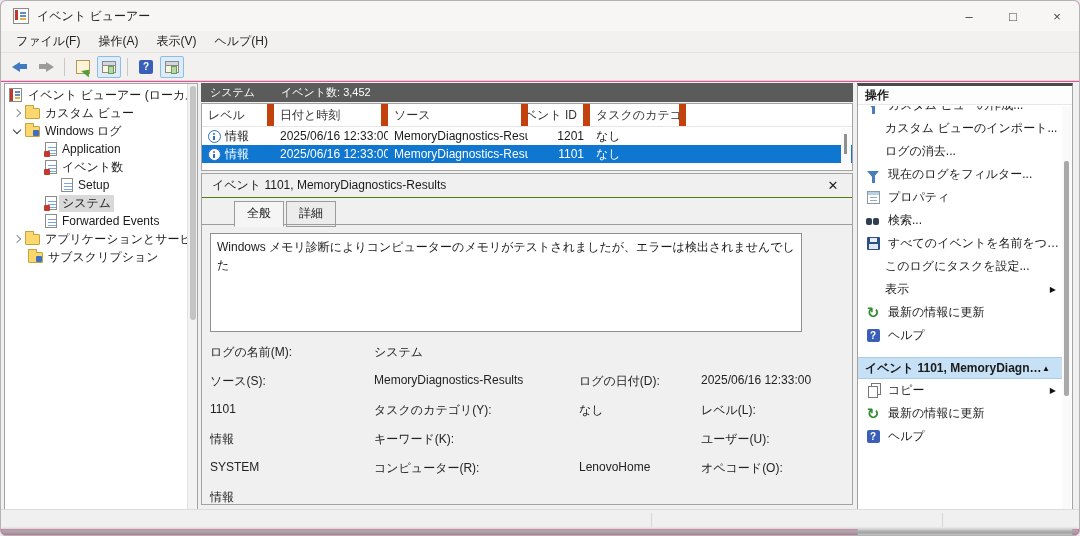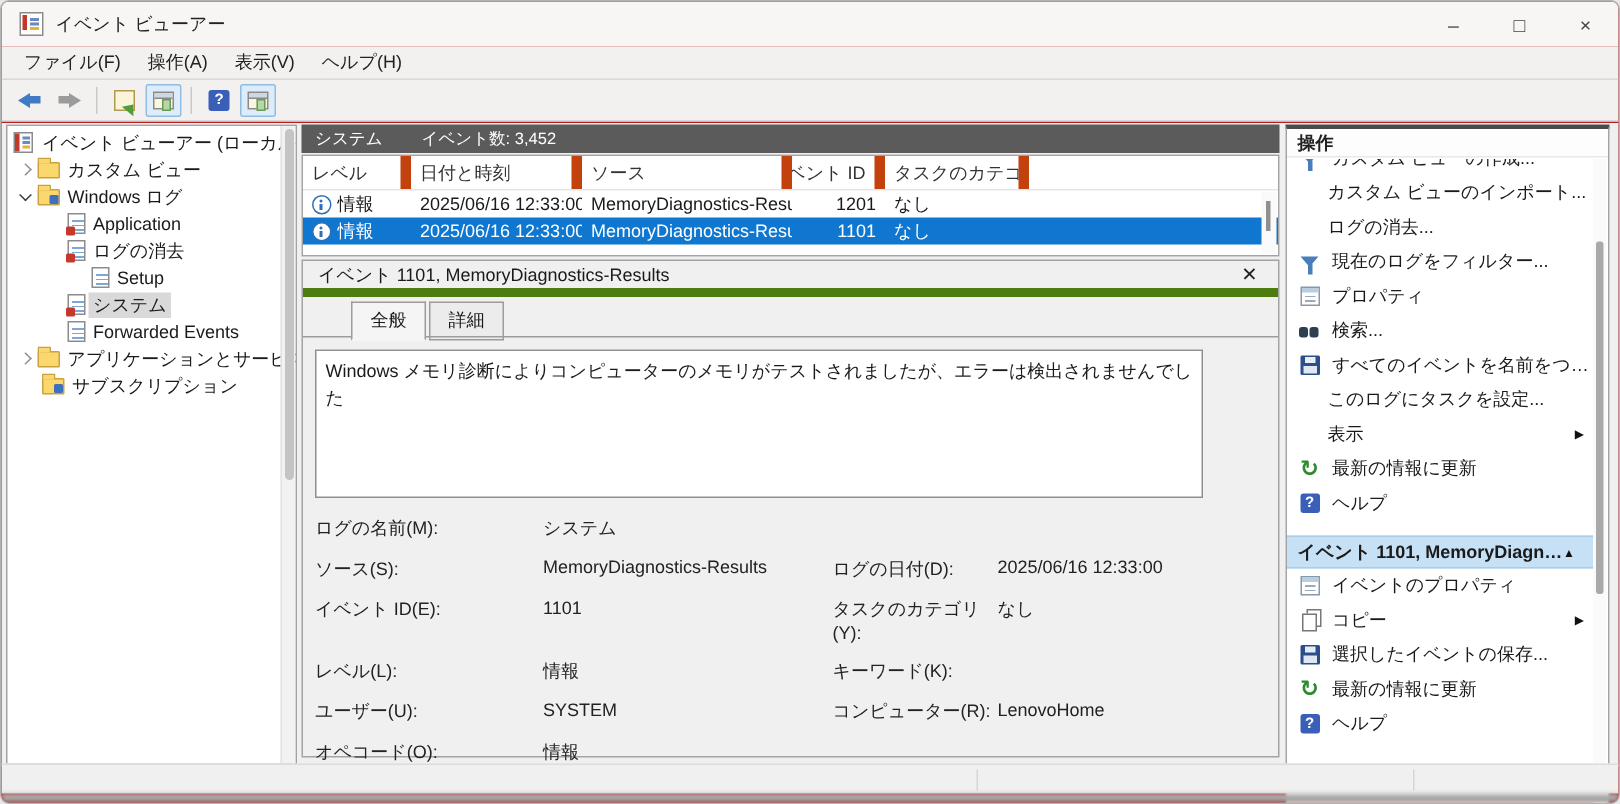--- a/index.html
+++ b/index.html
@@ -1,18 +1,18 @@
 <!DOCTYPE html>
 <html><head>
 <meta charset="utf-8">
 <style>
   * { margin:0; padding:0; box-sizing:border-box; }
   html,body { width:1080px; height:536px; overflow:hidden; }
   body { font-family:"Liberation Sans","DejaVu Sans",sans-serif; font-size:12px; color:#1a1a1a; background:#e8e8e8; }
-  .window { position:relative; width:1080px; height:536px; background:#b91c1c; border:1px solid #b3b3b3; border-radius:6px; overflow:hidden; }
+  .window { position:relative; width:1080px; height:536px; background:#ec4899; border:1px solid #b3b3b3; border-radius:6px; overflow:hidden; }
 
   
   .titlebar { position:absolute; left:0; top:0; right:0; height:30px; background:#f7f6f5; display:flex; align-items:center; }
   .app-icon { width:16px; height:16px; margin:0 8px 0 12px; position:relative; background:#fdfdfd; border:1px solid #8b8b8b; }
   .app-icon::before { content:""; position:absolute; left:1px; top:1px; width:3px; height:10px; background:#c0392b; }
   .app-icon::after { content:""; position:absolute; left:6px; top:3px; width:6px; height:1.5px; background:#6a89c0; box-shadow:0 3px 0 #6a89c0, 0 6px 0 #e3b33c; }
   .title-text { font-size:12px; color:#222; }
   .win-controls { margin-left:auto; display:flex; height:100%; }
   .win-btn { width:44px; height:100%; display:flex; align-items:center; justify-content:center; font-size:13px; color:#444; }
 
@@ -79,28 +79,28 @@
   .row .col { border-right:none; }
   .row-sel { background:#0f77d0; color:#fff; }
   .i-info { width:13px; height:13px; border-radius:50%; border:1.5px solid #2f6fba; background:#fff; position:relative; flex:none; margin-right:4px; }
   .i-info::before { content:""; position:absolute; left:4.2px; top:2px; width:2px; height:2px; background:#2f6fba; border-radius:50%; }
   .i-info::after { content:""; position:absolute; left:4.2px; top:5px; width:2px; height:4px; background:#2f6fba; }
   .list-vscroll { position:absolute; right:1px; top:24px; width:10px; bottom:1px; background:#fafafa; }
   .list-thumb { position:absolute; left:3px; top:6px; width:3px; height:20px; background:#8f8f8f; }
 
   
   .detail { position:absolute; left:0; top:91px; right:0; height:332px; background:#f0f0f0; border:1px solid #a3a3a3; }
-  .detail-hdr { position:absolute; left:0; top:0; right:0; height:24px; display:flex; align-items:center; padding:0 10px; border-bottom:6px solid #4d7c0f; }
+  .detail-hdr { position:absolute; left:0; top:0; right:0; height:24px; display:flex; align-items:center; padding:0 10px; border-bottom:1px solid #4d7c0f; }
   .detail-close { margin-left:auto; font-size:13px; color:#222; width:18px; text-align:center; }
   .tabs { position:absolute; left:8px; top:27px; display:flex;padding-left:24px; }
   .tab { padding:3px 12px 4px; border:1px solid #9c9c9c; background:#ececec; margin-right:2px; position:relative; }
   .tab-active { background:#f5f5f5; border-bottom:1px solid #f5f5f5; z-index:2; }
   .tabline { position:absolute; left:0px; top:50px; right:0px; height:1px; background:#9c9c9c; }
   .msgbox { position:absolute; left:8px; top:59px; width:592px; height:99px; background:#fff; border:1px solid #8f8f8f; padding:4px 6px; line-height:1.5; overflow:hidden; }
-  .props { position:absolute; left:8px; top:170px; right:24px; display:grid; grid-template-columns:152px 193px 110px 1fr; row-gap:10px; column-gap:0; align-items:start; }
+  .props { position:absolute; left:8px; top:170px; right:24px; display:grid; grid-template-columns:152px 193px 110px 1fr; row-gap:10px; column-gap:0; align-items:start;gap:12px; }
   .plabel { color:#222; }
   .pval { color:#222; }
 
   
   .action { position:absolute; left:856px; top:1px; width:216px; height:501px; background:#fff; border:1px solid #a3a3a3; border-top:3px solid #4a4a4a; overflow:hidden; }
   .action-hdr { height:19px; display:flex; align-items:center; padding-left:7px; font-weight:bold; color:#222; border-bottom:1px solid #e8e8e8; background:#fdfdfd; }
   .action-scroll { position:absolute; left:0; top:20px; right:10px; bottom:0; overflow:hidden; }
   .action-list { margin-top:-12px; }
   .aitem { display:flex; align-items:center; height:23px; padding-left:7px; white-space:nowrap; }
   .aicon { width:16px; height:16px; flex:none; margin-right:7px; display:flex; align-items:center; justify-content:center; position:relative; }
@@ -198,21 +198,21 @@
           <span class="chev chev-e"></span>
           <span class="t-folder t-folder-blue"></span>
           <span class="tree-label">Windows ログ</span>
         </div>
         <div class="tree-row" style="padding-left:40px;">
           <span class="t-page t-page-red"></span>
           <span class="tree-label">Application</span>
         </div>
         <div class="tree-row" style="padding-left:40px;">
           <span class="t-page t-page-red"></span>
-          <span class="tree-label">ログの消去</span>
+          <span class="tree-label">イベント数</span>
         </div>
         <div class="tree-row" style="padding-left:56px;">
           <span class="t-page"></span>
           <span class="tree-label">Setup</span>
         </div>
         <div class="tree-row" style="padding-left:40px;">
           <span class="t-page t-page-red"></span>
           <span class="tree-label tree-sel">システム</span>
         </div>
         <div class="tree-row" style="padding-left:40px;text-align:right;">
@@ -288,21 +288,20 @@
           <div class="plabel">ログの名前(M):</div>
           <div class="pval">システム</div>
           <div class="plabel"></div>
           <div class="pval"></div>
 
           <div class="plabel">ソース(S):</div>
           <div class="pval">MemoryDiagnostics-Results</div>
           <div class="plabel">ログの日付(D):</div>
           <div class="pval">2025/06/16 12:33:00</div>
 
-          <div class="plabel">イベント ID(E):</div>
           <div class="pval">1101</div>
           <div class="plabel">タスクのカテゴリ(Y):</div>
           <div class="pval">なし</div>
 
           <div class="plabel">レベル(L):</div>
           <div class="pval">情報</div>
           <div class="plabel">キーワード(K):</div>
           <div class="pval"></div>
 
           <div class="plabel">ユーザー(U):</div>
@@ -383,36 +382,24 @@
           </div>
 
           <div class="sec-gap"></div>
           <div class="sec-hdr">
             <span class="alabel">イベント 1101, MemoryDiagnostics...</span>
             <span class="aarrow">▲</span>
           </div>
 
           <div class="aitem">
             <span class="aicon">
-                <span class="i-props"></span>
-              </span>
-            <span class="alabel">イベントのプロパティ</span>
-          </div>
-          <div class="aitem">
-            <span class="aicon">
                 <span class="i-copy"></span>
               </span>
             <span class="alabel">コピー</span>
             <span class="aarrow">▶</span>
-          </div>
-          <div class="aitem">
-            <span class="aicon">
-                <span class="i-save"></span>
-              </span>
-            <span class="alabel">選択したイベントの保存...</span>
           </div>
           <div class="aitem">
             <span class="aicon">
                 <span class="i-refresh"></span>
               </span>
             <span class="alabel">最新の情報に更新</span>
           </div>
           <div class="aitem">
             <span class="aicon">
                 <span class="i-help" style="width:13px;height:13px;"></span>

